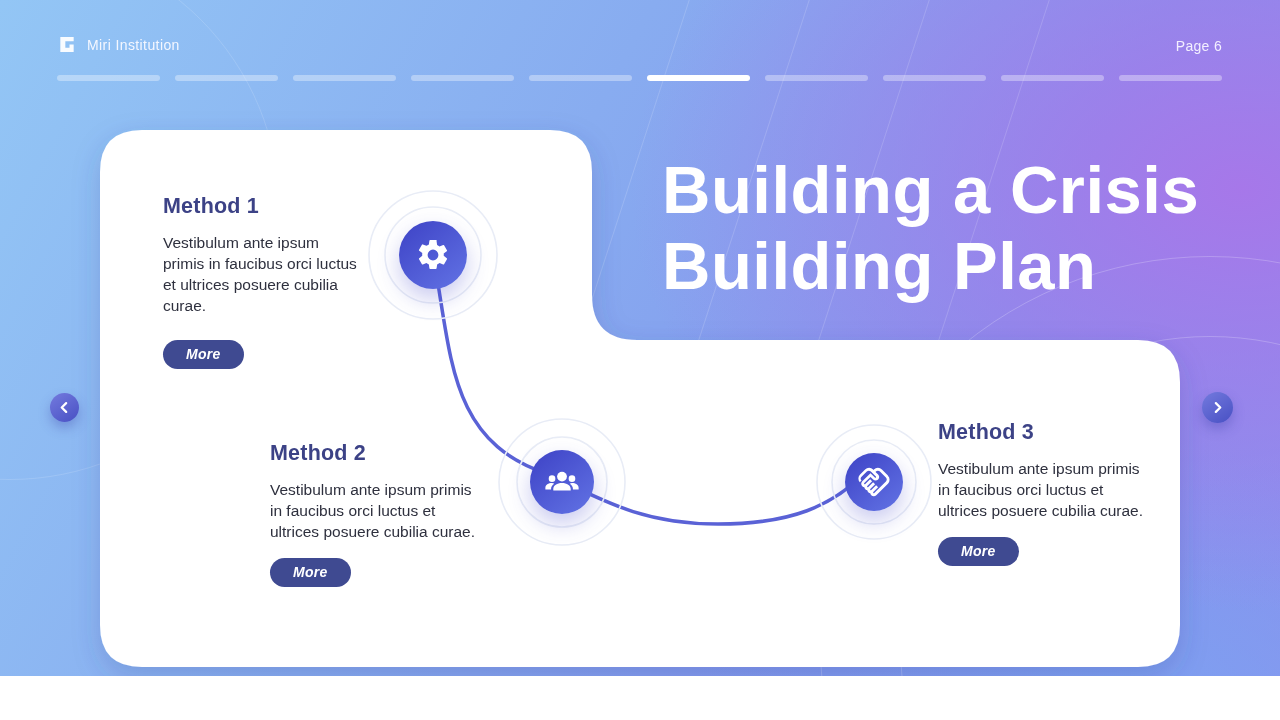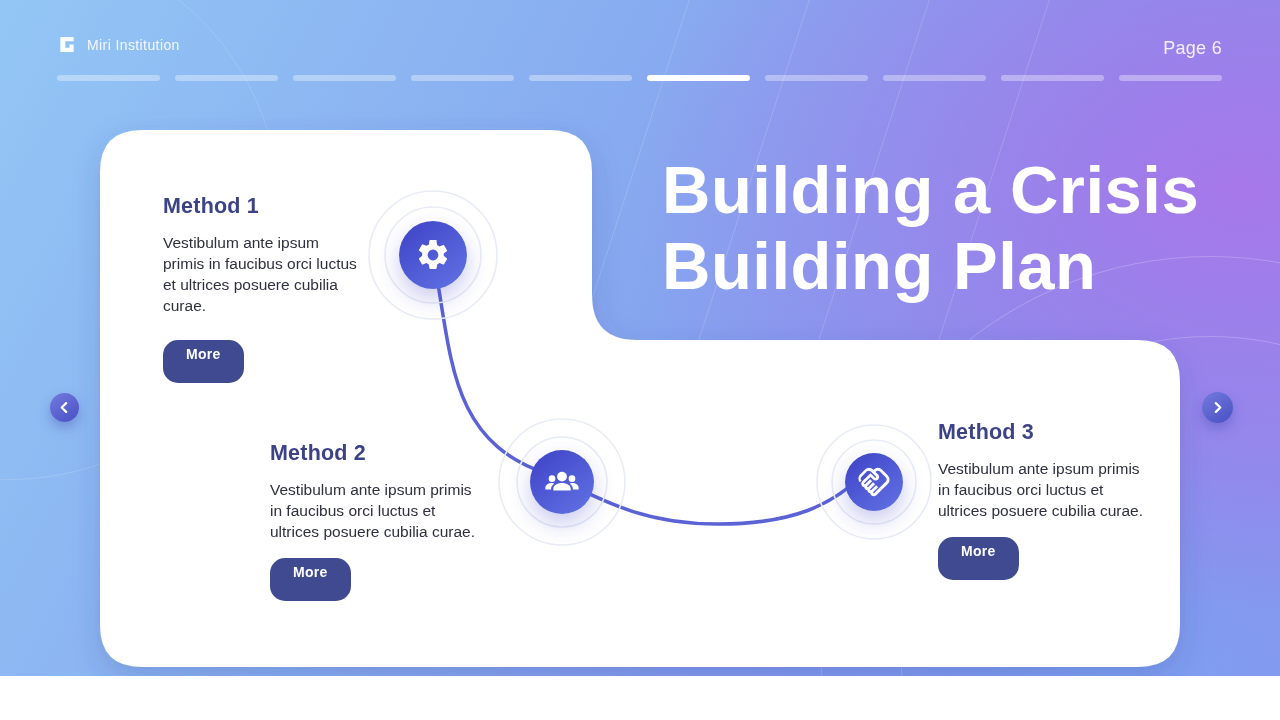--- a/index.html
+++ b/index.html
@@ -19,45 +19,46 @@
   .arc1 { width:620px; height:620px; right:-240px; bottom:-280px; }
   .arc2 { width:780px; height:780px; right:-320px; bottom:-360px; }
   .arc3 { width:540px; height:540px; left:-260px; top:-60px; border-color:rgba(255,255,255,0.14); }
   .deco-line { position:absolute; width:1px; height:420px; background:rgba(255,255,255,0.16); top:-60px; transform:rotate(18deg); }
   .dl1 { left:640px; } .dl2 { left:760px; } .dl3 { left:880px; } .dl4 { left:1000px; }
 
   
   .brand { position:absolute; left:57px; top:34px; display:flex; align-items:center; gap:10px; }
   .brand-logo { width:20px; height:21px; display:block; }
   .brand-name { color:#f4f7ff; font-size:14px; letter-spacing:0.4px; }
-  .page-label { position:absolute; right:58px; top:38px; color:#f3efff; font-size:18px; letter-spacing:0.3px; }
+  .page-label { position:absolute; right:58px; top:38px; color:#f3efff; font-size:14px; letter-spacing:0.3px; }
 
   
   .progress { position:absolute; left:57px; top:75px; width:1165px; display:flex; gap:15px; }
   .progress .seg { flex:1; height:6px; border-radius:3px; background:rgba(255,255,255,0.35); cursor:pointer; }
   .progress .seg.active { background:#ffffff; }
 
   
   .card-svg { position:absolute; left:0; top:0; width:1280px; height:720px; }
 
   
   .title { position:absolute; left:662px; top:152px; color:#ffffff; font-size:67px; font-weight:700; line-height:1.14; letter-spacing:0.5px; }
 
   
   .method { position:absolute; }
   .m1 { left:163px; top:182px; width:196px;margin-top:12px; }
   .m2 { left:270px; top:441px; width:212px; }
   .m3 { left:938px; top:420px; width:212px; }
   .method h3 { color:#3c4286; font-size:21.5px; font-weight:700; letter-spacing:0.2px; }
   .method p  { margin-top:13px; color:#2e303e; font-size:15.5px; line-height:21px; }
   .more-btn {
-    display:inline-block; margin-top:24px; padding:6px 23px 21px;
+    display:inline-block; margin-top:24px; padding:6px 23px 7px;
     background:#3f4a91; color:#ffffff; font-size:14px; font-weight:700;
     border:none; border-radius:15px; letter-spacing:0.3px; cursor:pointer;
     font-family:"Liberation Sans","DejaVu Sans",sans-serif;
+    font-style:italic;
   }
   .m2 .more-btn { margin-top:16px; }
   .m3 .more-btn { margin-top:16px; }
 
   
   .badge {
     position:absolute; border-radius:50%;
     background:linear-gradient(140deg, #4046c8 8%, #5f6fe2 92%);
     display:flex; align-items:center; justify-content:center;
     box-shadow:0 10px 22px rgba(64,70,200,0.28);

